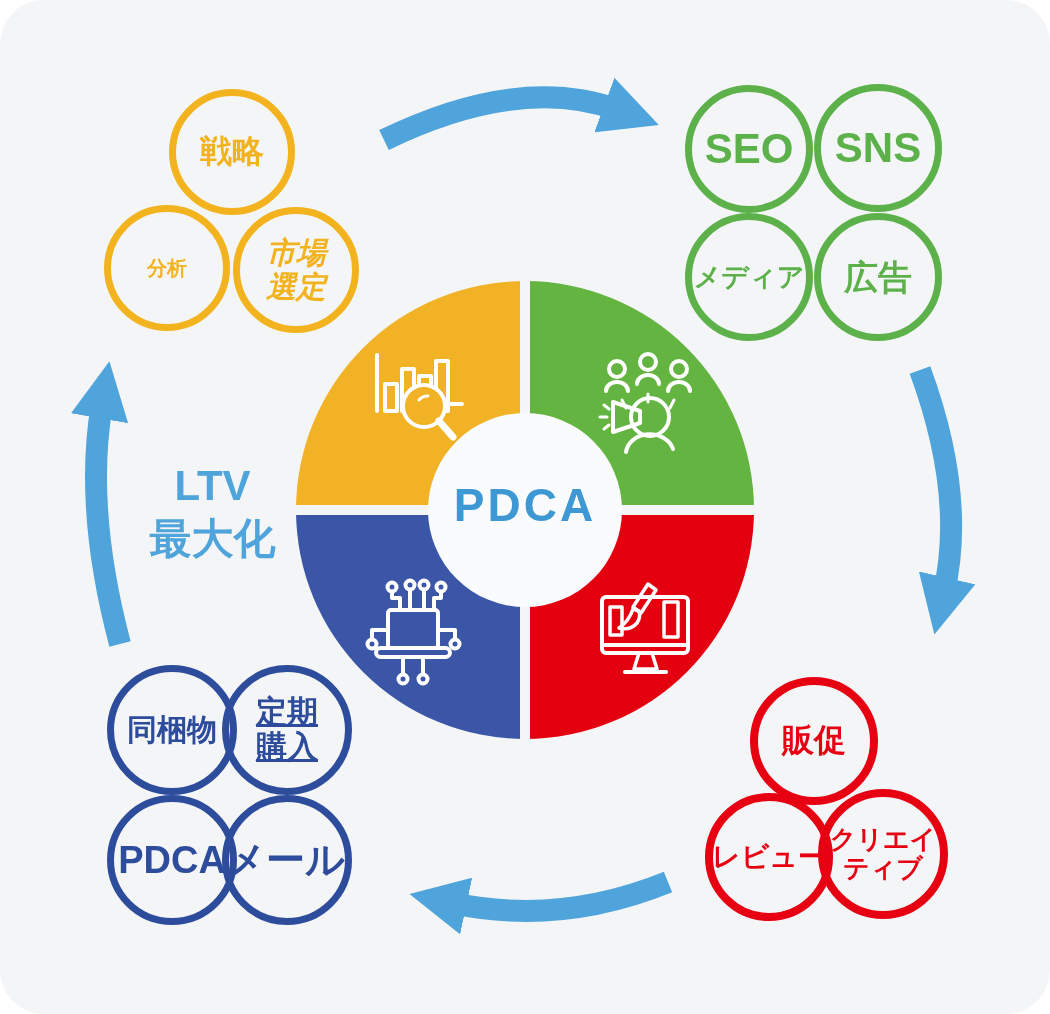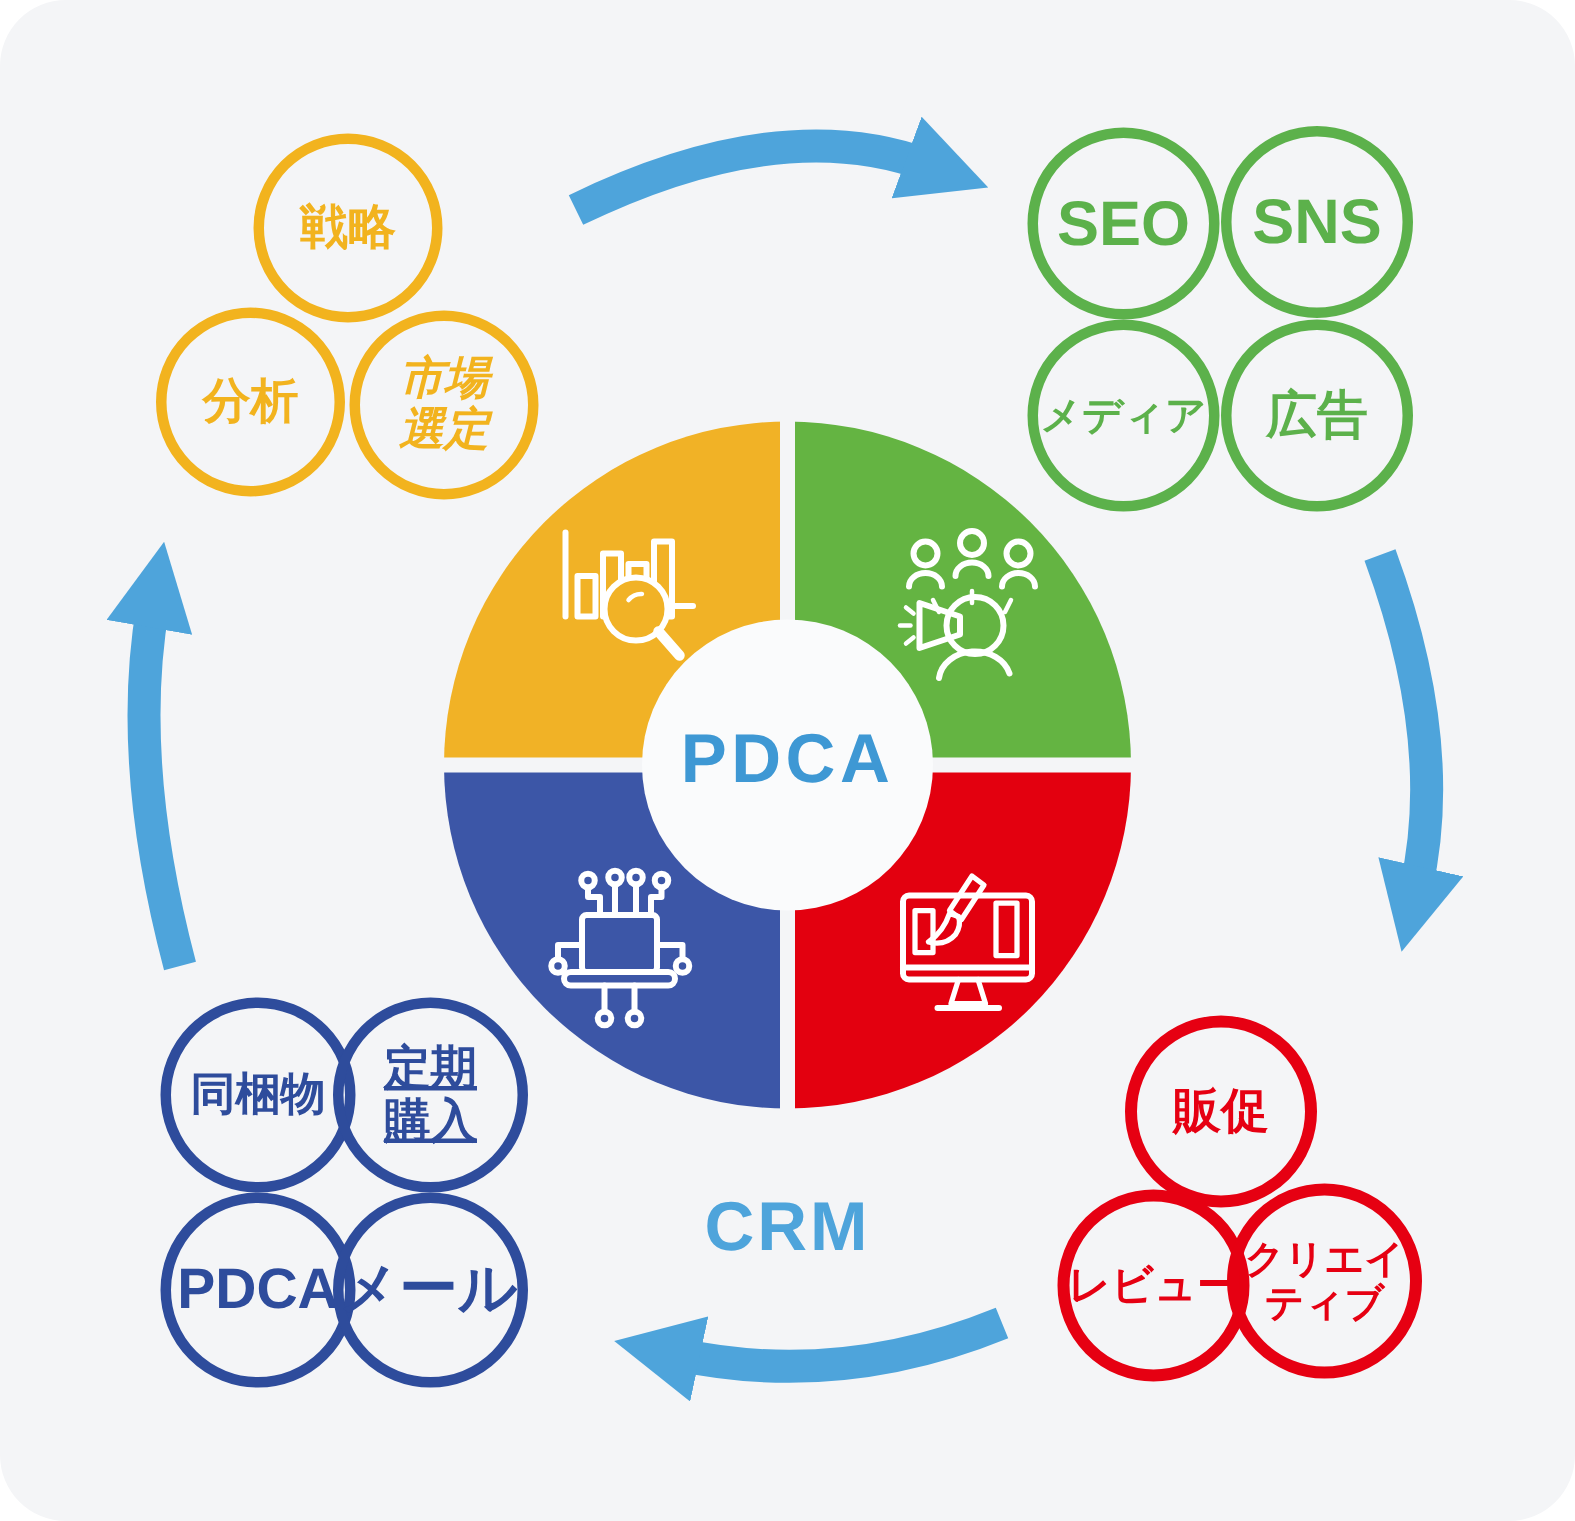--- a/index.html
+++ b/index.html
@@ -131,27 +131,30 @@
     </g>
 
     <path class="arrow" marker-end="url(#head)" d="M 384 140 Q 520 74 618 110"></path>
     <path class="arrow" marker-end="url(#head)" d="M 920 370 Q 966 495 944 592"></path>
     <path class="arrow" marker-end="url(#head)" d="M 668 882 Q 560 926 452 903"></path>
     <path class="arrow" marker-end="url(#head)" d="M 120 644 Q 84 508 102 404"></path>
   </svg>
 
   <div class="pdca">PDCA</div>
 
-  <div class="cycle-label" style="left:410px;top:789px;width:230px;font-size:46px;letter-spacing:2px;">CRM</div>
+  <div class="cycle-label" style="left:110px;top:460px;width:205px;font-size:42px;">
+    <span>LTV</span><br>
+    <span>最大化</span>
+  </div>
 
   <div>
     <div class="circle g-yellow" style="left:169px;top:89px;width:126px;height:126px;font-size:32px;">
       <span>戦略</span>
     </div>
-    <div class="circle g-yellow" style="left:104px;top:205px;width:126px;height:126px;font-size:32px;">
+    <div class="circle g-yellow" style="left:104px;top:205px;width:126px;height:126px;font-size:20px;">
       <span>分析</span>
     </div>
     <div class="circle g-yellow" style="left:233px;top:207px;width:126px;height:126px;font-size:30px;font-style:italic;">
       <span>市場</span>
       <span>選定</span>
     </div>
   </div>
 
   <div>
     <div class="circle g-green" style="left:685px;top:85px;width:128px;height:128px;font-size:42px;">

